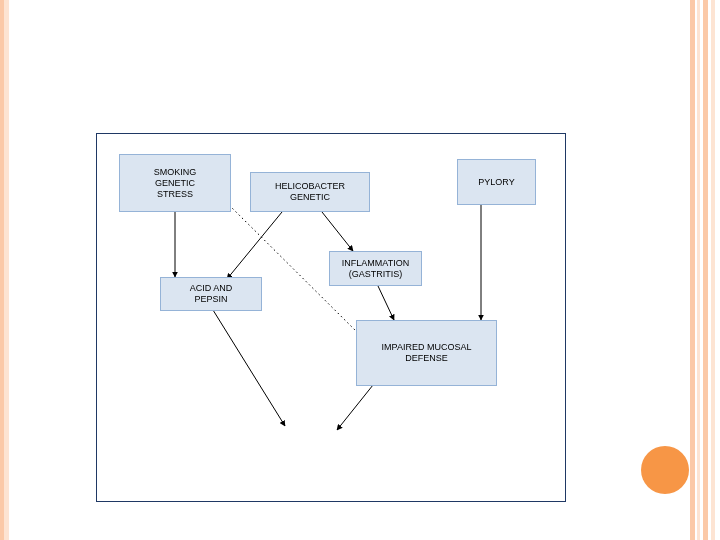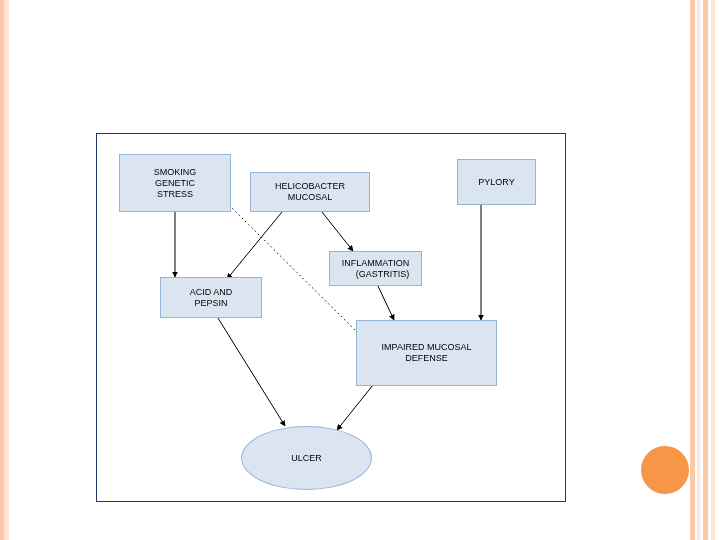--- a/index.html
+++ b/index.html
@@ -115,29 +115,28 @@
       <line x1="116" y1="176" x2="188" y2="292" stroke="#000000" stroke-width="1" marker-end="url(#arrow)"></line>
 
       <line x1="288" y1="236" x2="240" y2="296" stroke="#000000" stroke-width="1" marker-end="url(#arrow)"></line>
     </svg>
 
     <div class="node" style="left:22px; top:20px; width:112px; height:58px;">SMOKING
 GENETIC
 STRESS</div>
 
     <div class="node" style="left:153px; top:38px; width:120px; height:40px;">HELICOBACTER
-MUCOSAL</div>
+GENETIC</div>
 
     <div class="node" style="left:360px; top:25px; width:79px; height:46px;">PYLORY</div>
 
-    <div class="node" style="left:232px; top:117px; width:93px; height:35px;text-align:right;">INFLAMMATION
+    <div class="node" style="left:232px; top:117px; width:93px; height:35px;">INFLAMMATION
 (GASTRITIS)</div>
 
-    <div class="node" style="left:63px; top:143px; width:102px; height:41px;">ACID AND
+    <div class="node" style="left:63px; top:143px; width:102px; height:34px;">ACID AND
 PEPSIN</div>
 
     <div class="node" style="left:259px; top:186px; width:141px; height:66px;">IMPAIRED MUCOSAL
 DEFENSE</div>
 
-    <div class="node ellipse" style="left:144px; top:292px; width:131px; height:64px;">ULCER</div>
 
   </div>
 </div>
 
 </body></html>

